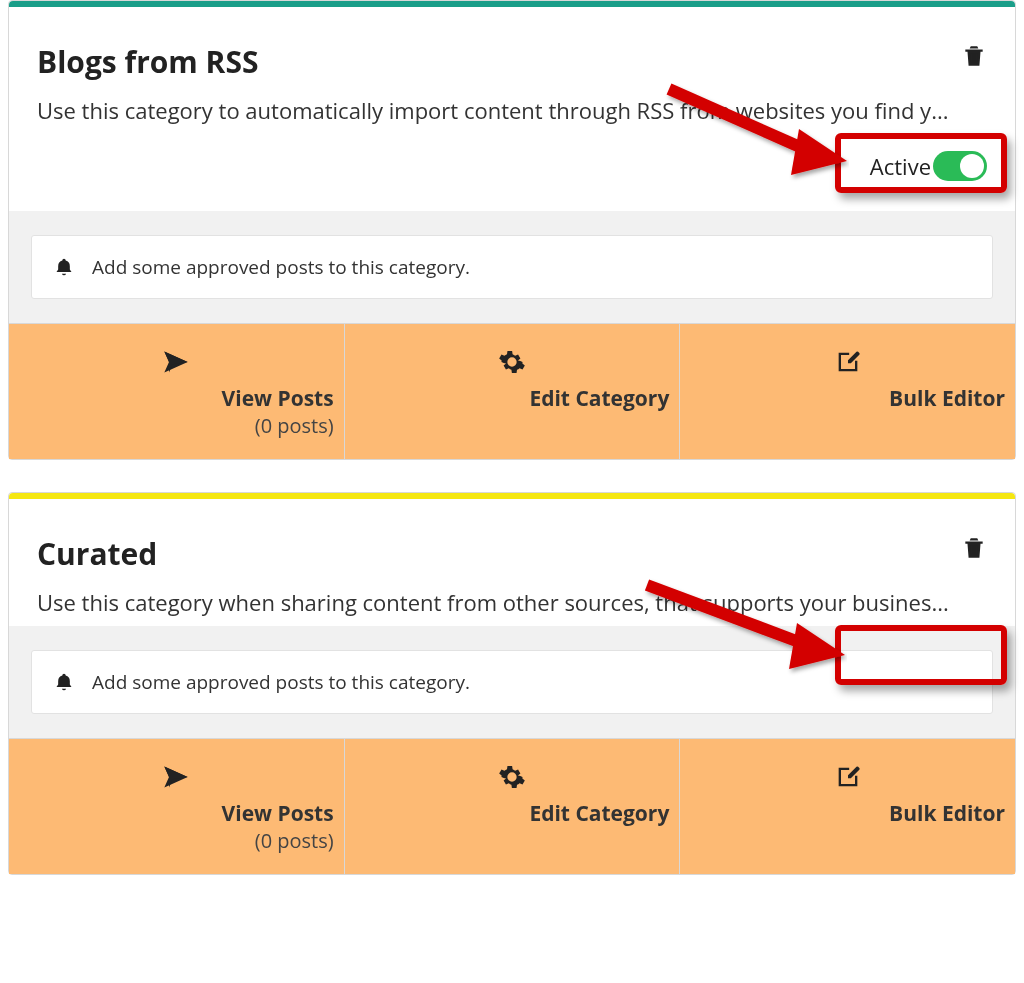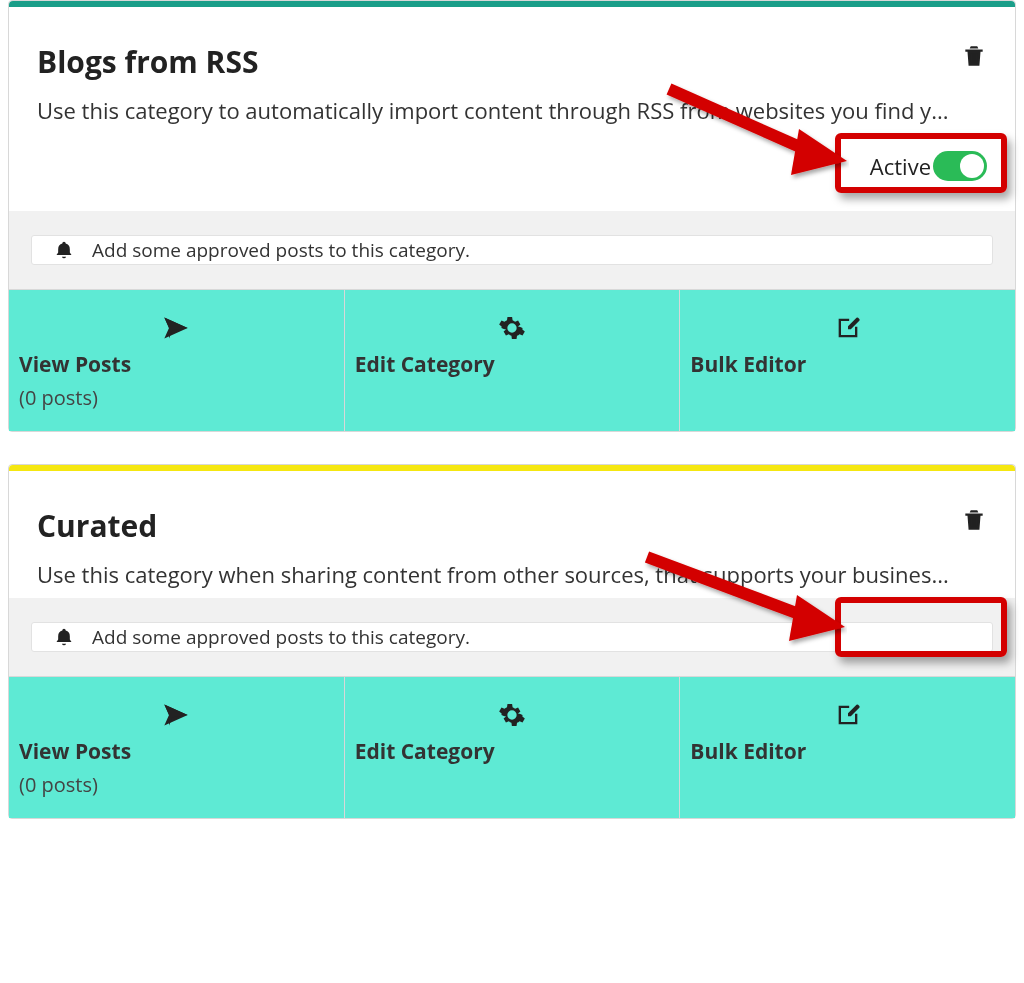--- a/index.html
+++ b/index.html
@@ -78,53 +78,53 @@
   .toggle.off { background: #e55353; }
   .toggle.off .toggle-knob { right: 3px; }
   .notice-area {
     background: #f1f1f1;
     padding: 24px 22px;
   }
   .notice-box {
     background: #fff;
     border: 1px solid #e2e2e2;
     border-radius: 3px;
-    padding: 1px 22px;
+    padding: 18px 22px;
     display: flex;
     align-items: center;
     gap: 18px;
     font-size: 19px;
     color: #333;
   }
   .actions {
     display: flex;
     border-top: 1px solid #d8d8d8;
   }
   .action {
     flex: 1;
-    background: #5eead4;
+    background: #fdba74;
     border-right: 1px solid #d8d8d8;
     padding: 24px 10px 20px 10px;
-    text-align: left;
+    text-align: right;
     cursor: pointer;
   }
   .action:last-child { border-right: none; }
   .action-icon {
     display: block;
     margin: 0 auto 8px auto;
   }
   .action-title {
     font-size: 21px;
     font-weight: 700;
     color: #333;
   }
   .action-sub {
     font-size: 20px;
     color: #444;
-    margin-top: 6px;
+    margin-top: 0;
   }
   
   .annot-box {
     position: absolute;
     border: 6px solid #d30000;
     border-radius: 6px;
     box-shadow: 4px 6px 8px rgba(0,0,0,0.35);
     pointer-events: none;
   }
   .annot-arrow {

